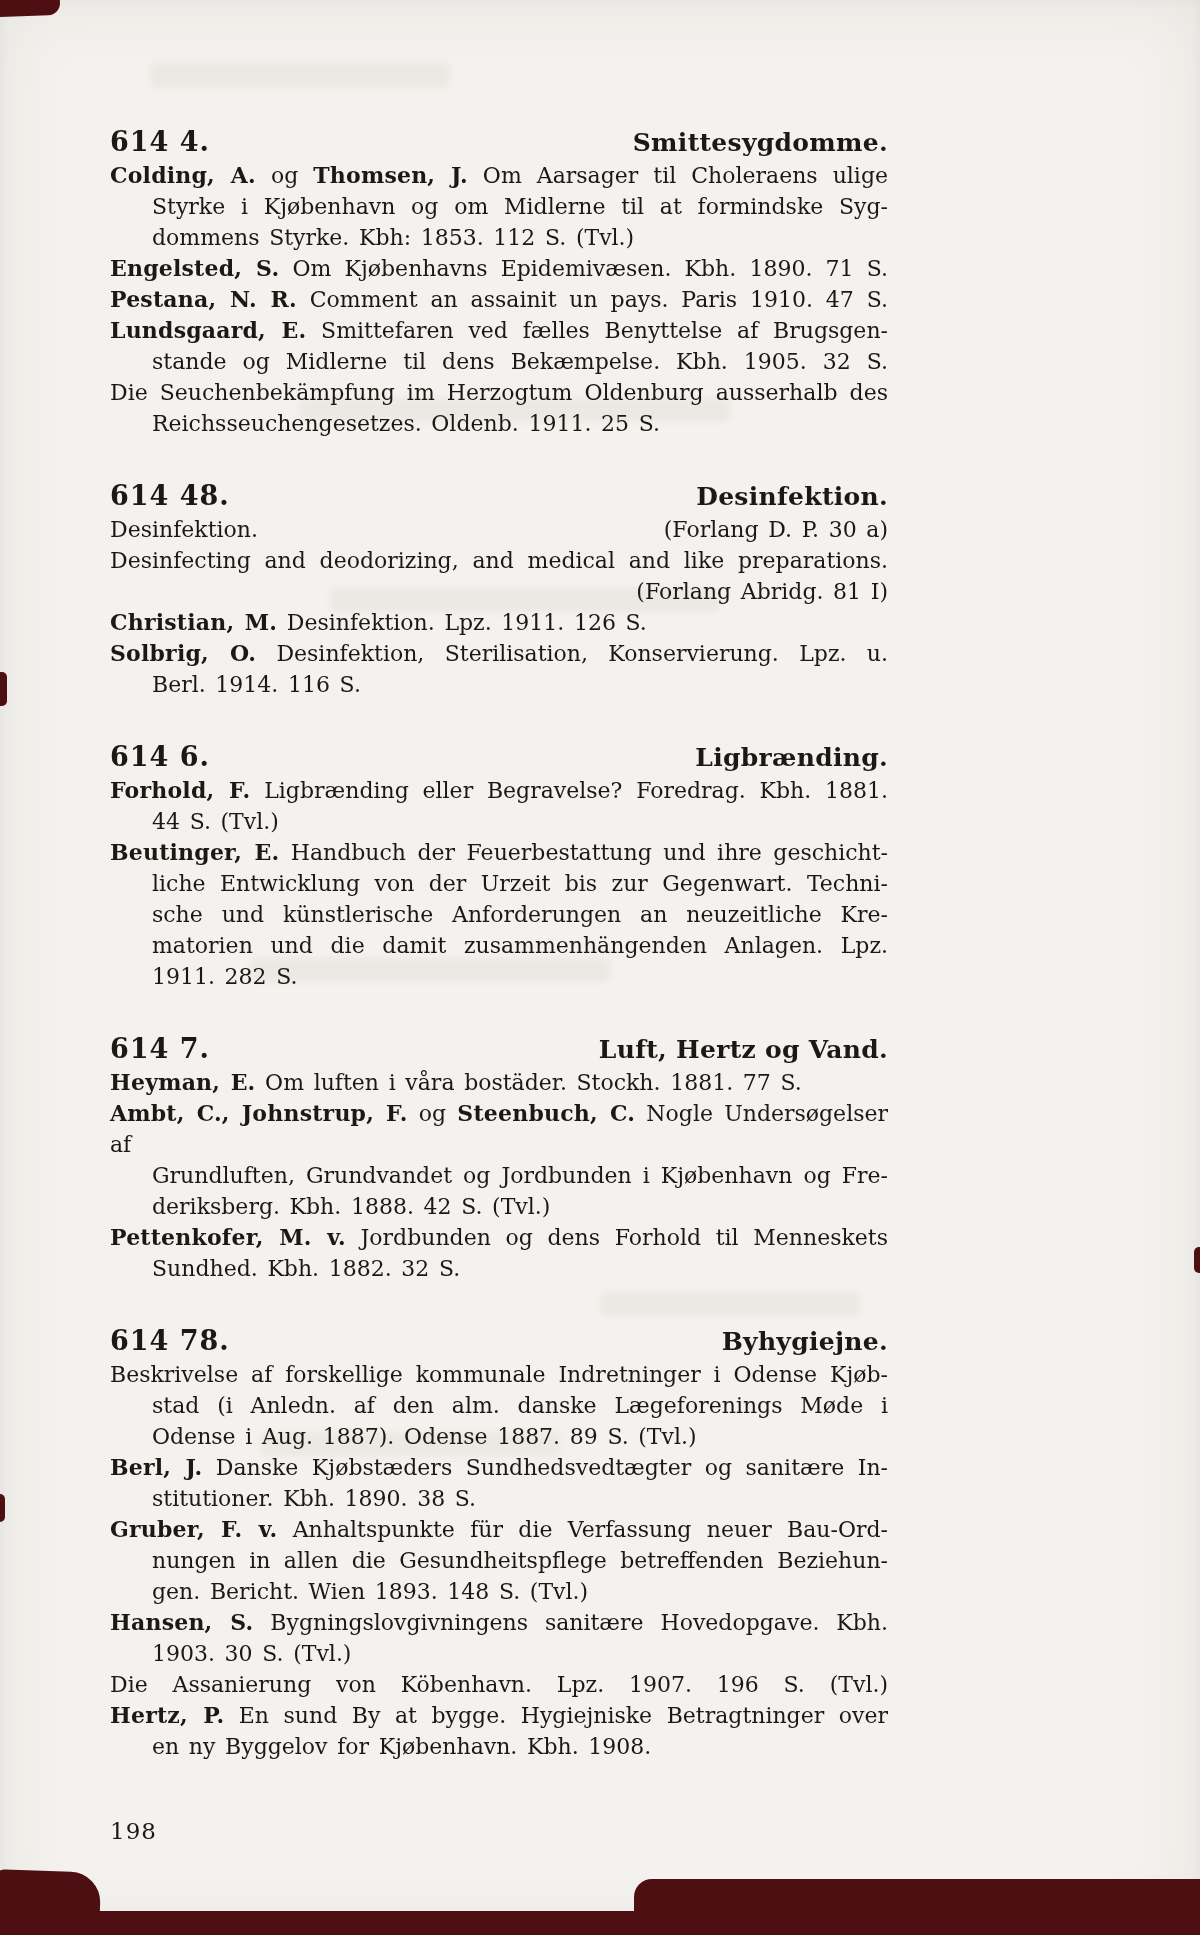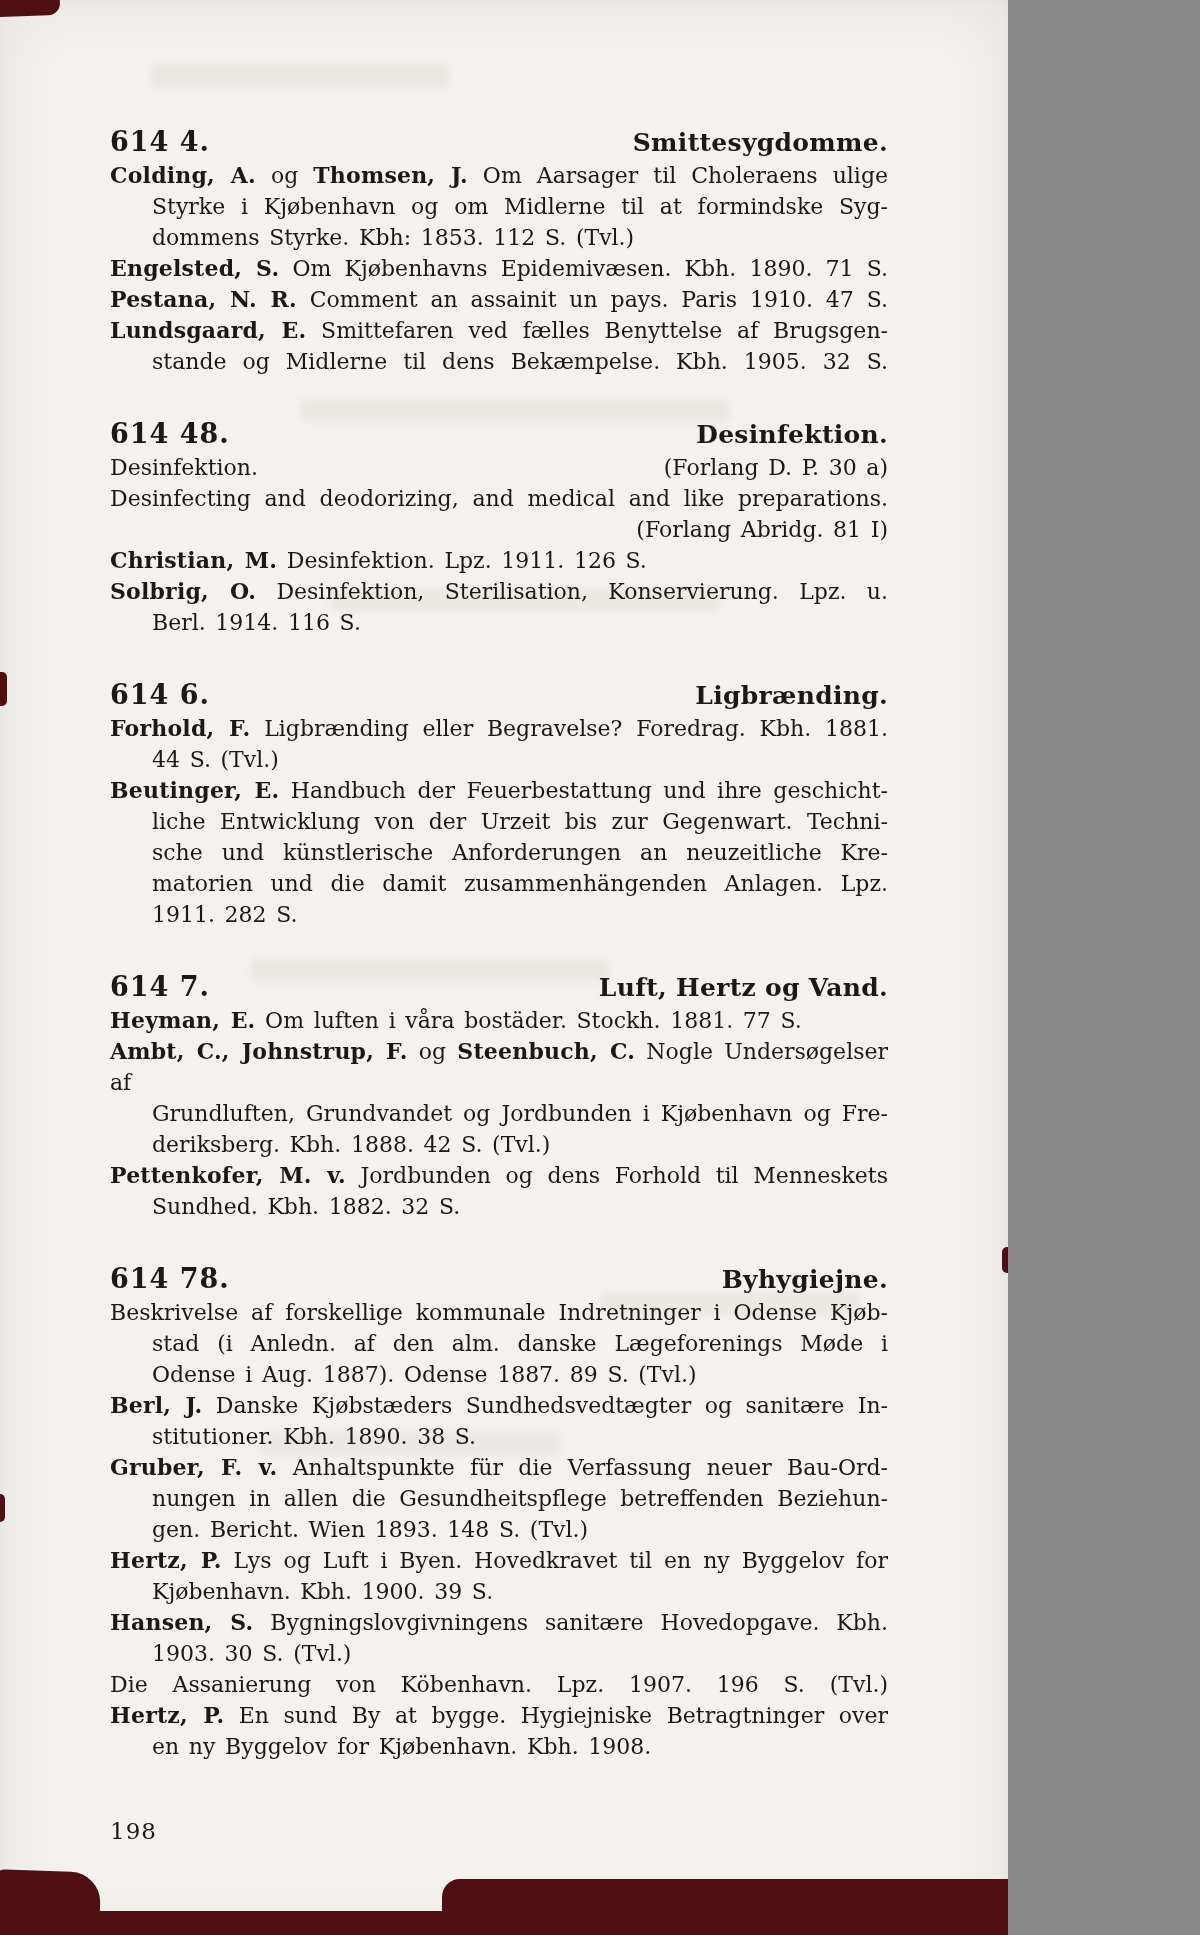--- a/index.html
+++ b/index.html
@@ -3,21 +3,21 @@
 <meta charset="utf-8">
 <style>
   :root{
     --paper:#f3f2ee;
     --ink:#1c1915;
     --binding:#4e0f13;
   }
   html,body{margin:0;padding:0;background:#888;}
   .paper{
     position:relative;
-    width:1008px;height:1935px;
+    width:1200px;height:1935px;
     background:var(--paper);
     overflow:hidden;
     font-family:"DejaVu Serif","Liberation Serif",serif;
     color:var(--ink);
     box-shadow:inset 0 0 70px rgba(60,50,35,.08), inset 0 0 10px rgba(60,50,35,.05);
   }
   .content{
     position:absolute;left:110px;top:100px;width:778px;
   }
   .sec + .sec{margin-top:15px;}
@@ -85,20 +85,24 @@
         <div class="entry">
           <div class="line just"><b class="au">Engelsted, S.</b><span class="tx"> Om Kjøbenhavns Epidemivæsen. Kbh. 1890. 71 S.</span></div>
         </div>
         <div class="entry">
           <div class="line just"><b class="au">Pestana, N. R.</b><span class="tx"> Comment an assainit un pays. Paris 1910. 47 S.</span></div>
         </div>
         <div class="entry">
           <div class="line just"><b class="au">Lundsgaard, E.</b><span class="tx"> Smittefaren ved fælles Benyttelse af Brugsgen-</span></div>
           <div class="line cont just"><span class="tx">stande og Midlerne til dens Bekæmpelse. Kbh. 1905. 32 S.</span></div>
         </div>
+        <div class="entry">
+          <div class="line just"><span class="tx">Die Seuchenbekämpfung im Herzogtum Oldenburg ausserhalb des</span></div>
+          <div class="line cont"><span class="tx">Reichsseuchengesetzes. Oldenb. 1911. 25 S.</span></div>
+        </div>
       </section>
       <section class="sec">
         <div class="sec-head">
           <span class="sec-code">614 48.</span>
           <span class="sec-title">Desinfektion.</span>
         </div>
         <div class="entry">
           <div class="line"><span class="fr">(Forlang D. P. 30 a)</span><span class="tx">Desinfektion.</span></div>
         </div>
         <div class="entry">
@@ -159,24 +163,20 @@
           <div class="line cont"><span class="tx">Odense i Aug. 1887). Odense 1887. 89 S. (Tvl.)</span></div>
         </div>
         <div class="entry">
           <div class="line just"><b class="au">Berl, J.</b><span class="tx"> Danske Kjøbstæders Sundhedsvedtægter og sanitære In-</span></div>
           <div class="line cont"><span class="tx">stitutioner. Kbh. 1890. 38 S.</span></div>
         </div>
         <div class="entry">
           <div class="line just"><b class="au">Gruber, F. v.</b><span class="tx"> Anhaltspunkte für die Verfassung neuer Bau-Ord-</span></div>
           <div class="line cont just"><span class="tx">nungen in allen die Gesundheitspflege betreffenden Beziehun-</span></div>
           <div class="line cont"><span class="tx">gen. Bericht. Wien 1893. 148 S. (Tvl.)</span></div>
-        </div>
-        <div class="entry">
-          <div class="line just"><b class="au">Hertz, P.</b><span class="tx"> Lys og Luft i Byen. Hovedkravet til en ny Byggelov for</span></div>
-          <div class="line cont"><span class="tx">Kjøbenhavn. Kbh. 1900. 39 S.</span></div>
         </div>
         <div class="entry">
           <div class="line just"><b class="au">Hansen, S.</b><span class="tx"> Bygningslovgivningens sanitære Hovedopgave. Kbh.</span></div>
           <div class="line cont"><span class="tx">1903. 30 S. (Tvl.)</span></div>
         </div>
         <div class="entry">
           <div class="line just"><span class="tx">Die Assanierung von Köbenhavn. Lpz. 1907. 196 S. (Tvl.)</span></div>
         </div>
         <div class="entry">
           <div class="line just"><b class="au">Hertz, P.</b><span class="tx"> En sund By at bygge. Hygiejniske Betragtninger over</span></div>

